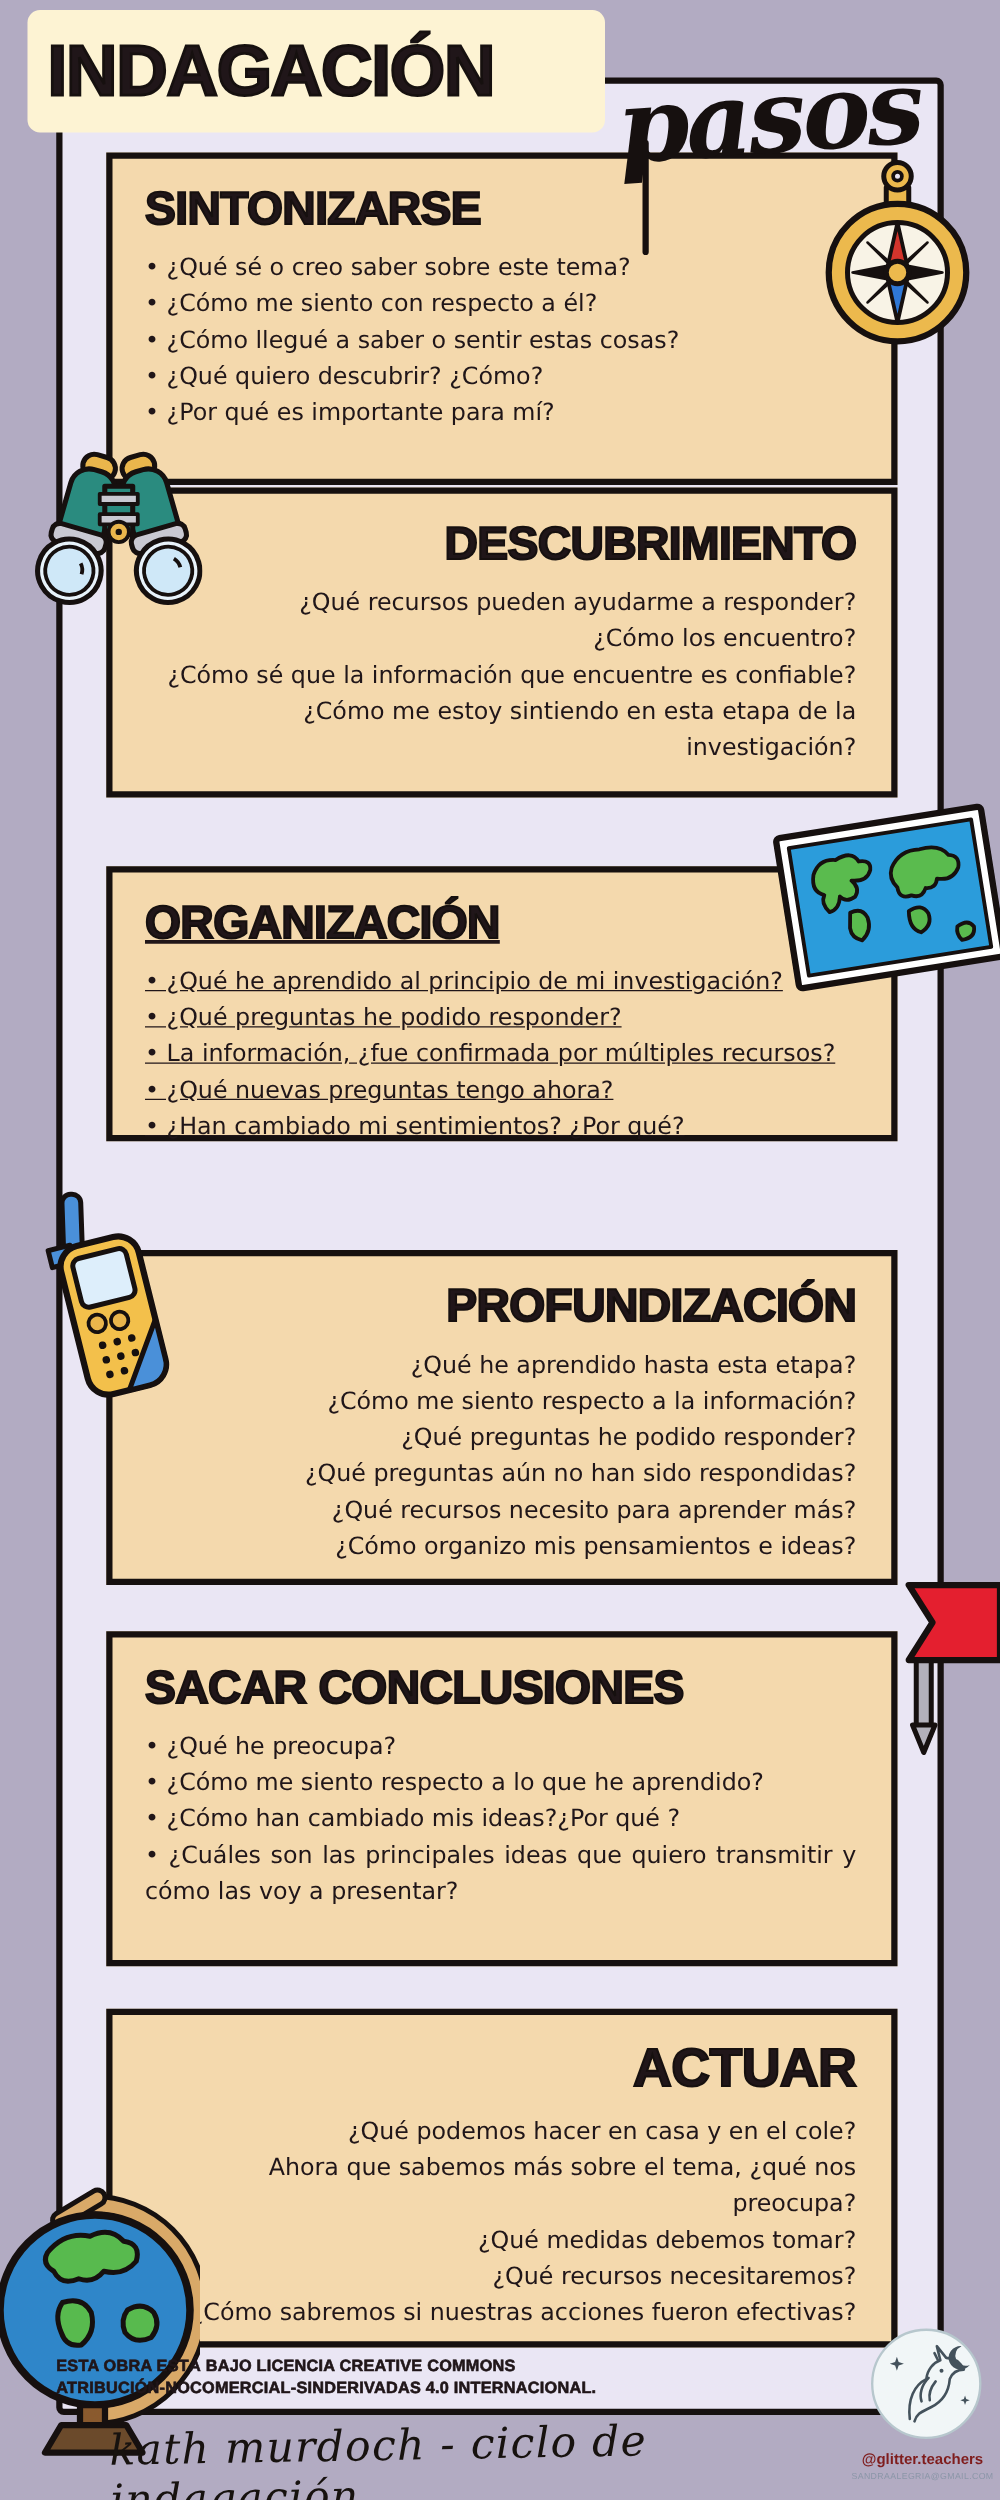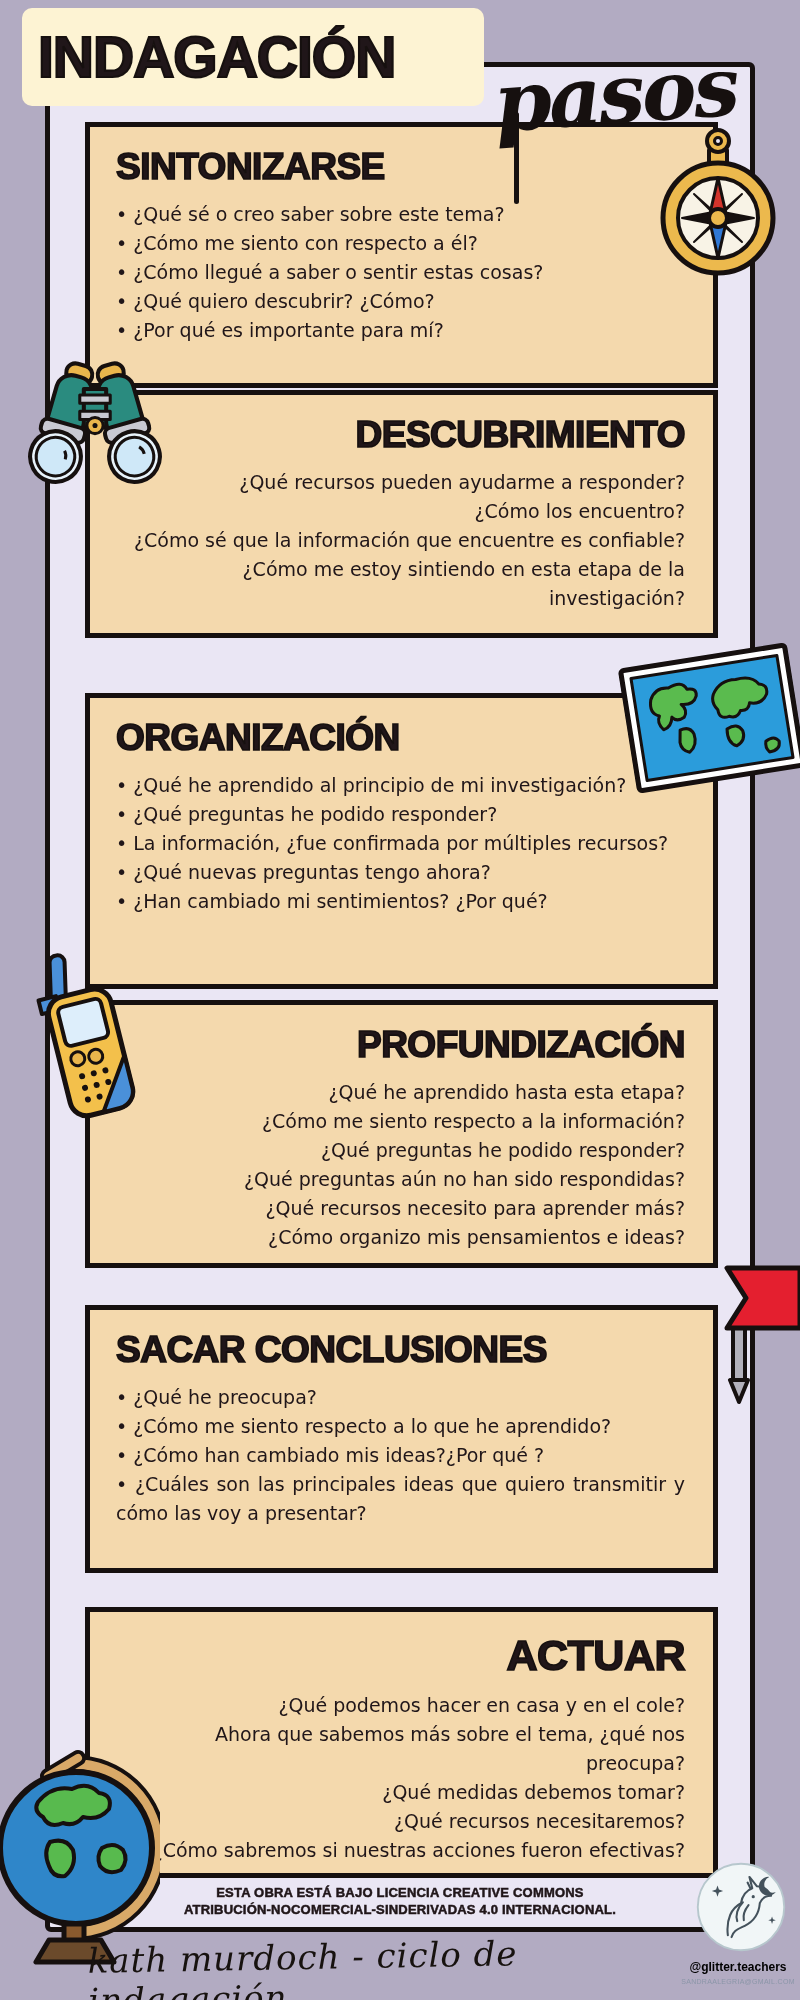--- a/index.html
+++ b/index.html
@@ -22,41 +22,41 @@
         letter-spacing:-0.5px;line-height:1.1;}
   .items{font-family:"DejaVu Sans",sans-serif;font-size:19px;line-height:29px;}
   .items .item{margin:0;}
   .align-right, .align-right h2{text-align:right;}
   .align-left{text-align:left;}
   .justify .item{text-align:justify;}
   .big-title h2{font-size:43px;text-align:right;}
 
   .s1{top:122px;height:266px;}
   .s2{top:390px;height:248px;}
-  .s3{top:693px;height:296px;}
+  .s3{top:693px;height:220px;text-decoration:underline;}
   .s4{top:1000px;height:268px;}
   .s5{top:1305px;height:268px;}
   .s6{top:1607px;height:271px;}
 
   .icon{position:absolute;}
   .ic-compass{left:648px;top:126px;width:140px;height:150px;}
   .ic-binoculars{left:28px;top:360px;width:134px;height:128px;}
   .ic-map{left:626px;top:654px;width:172px;height:128px;transform:rotate(-9deg);}
   .ic-walkie{left:26px;top:948px;width:122px;height:188px;}
   .ic-flag{left:702px;top:1262px;width:98px;height:142px;}
   .ic-globe{left:0px;top:1736px;width:160px;height:232px;}
 
-  .license{position:absolute;left:45px;top:1884px;width:710px;text-align:center;
+  .license{position:absolute;left:45px;top:1884px;width:710px;
         font-weight:bold;font-size:13px;line-height:17px;letter-spacing:0.2px;
         -webkit-text-stroke:0.5px #201619;}
   .credit{position:absolute;left:88px;top:1936px;width:550px;font-family:"DejaVu Serif",serif;
         font-style:italic;font-size:34px;letter-spacing:1px;color:#17120f;transform:rotate(-1deg);}
   .badge{position:absolute;left:694px;top:1860px;width:94px;height:94px;}
   .badge-handle{position:absolute;left:676px;top:1960px;width:124px;text-align:center;
-        font-size:12px;font-weight:bold;color:#000000;}
+        font-size:12px;font-weight:bold;color:#7f1d1d;}
   .badge-sub{position:absolute;left:676px;top:1978px;width:124px;text-align:center;
         font-size:7px;color:#8b96a8;letter-spacing:0.3px;}
 </style>
 </head>
 <body>
 
 <div class="page">
 
   <div class="panel"></div>
 

